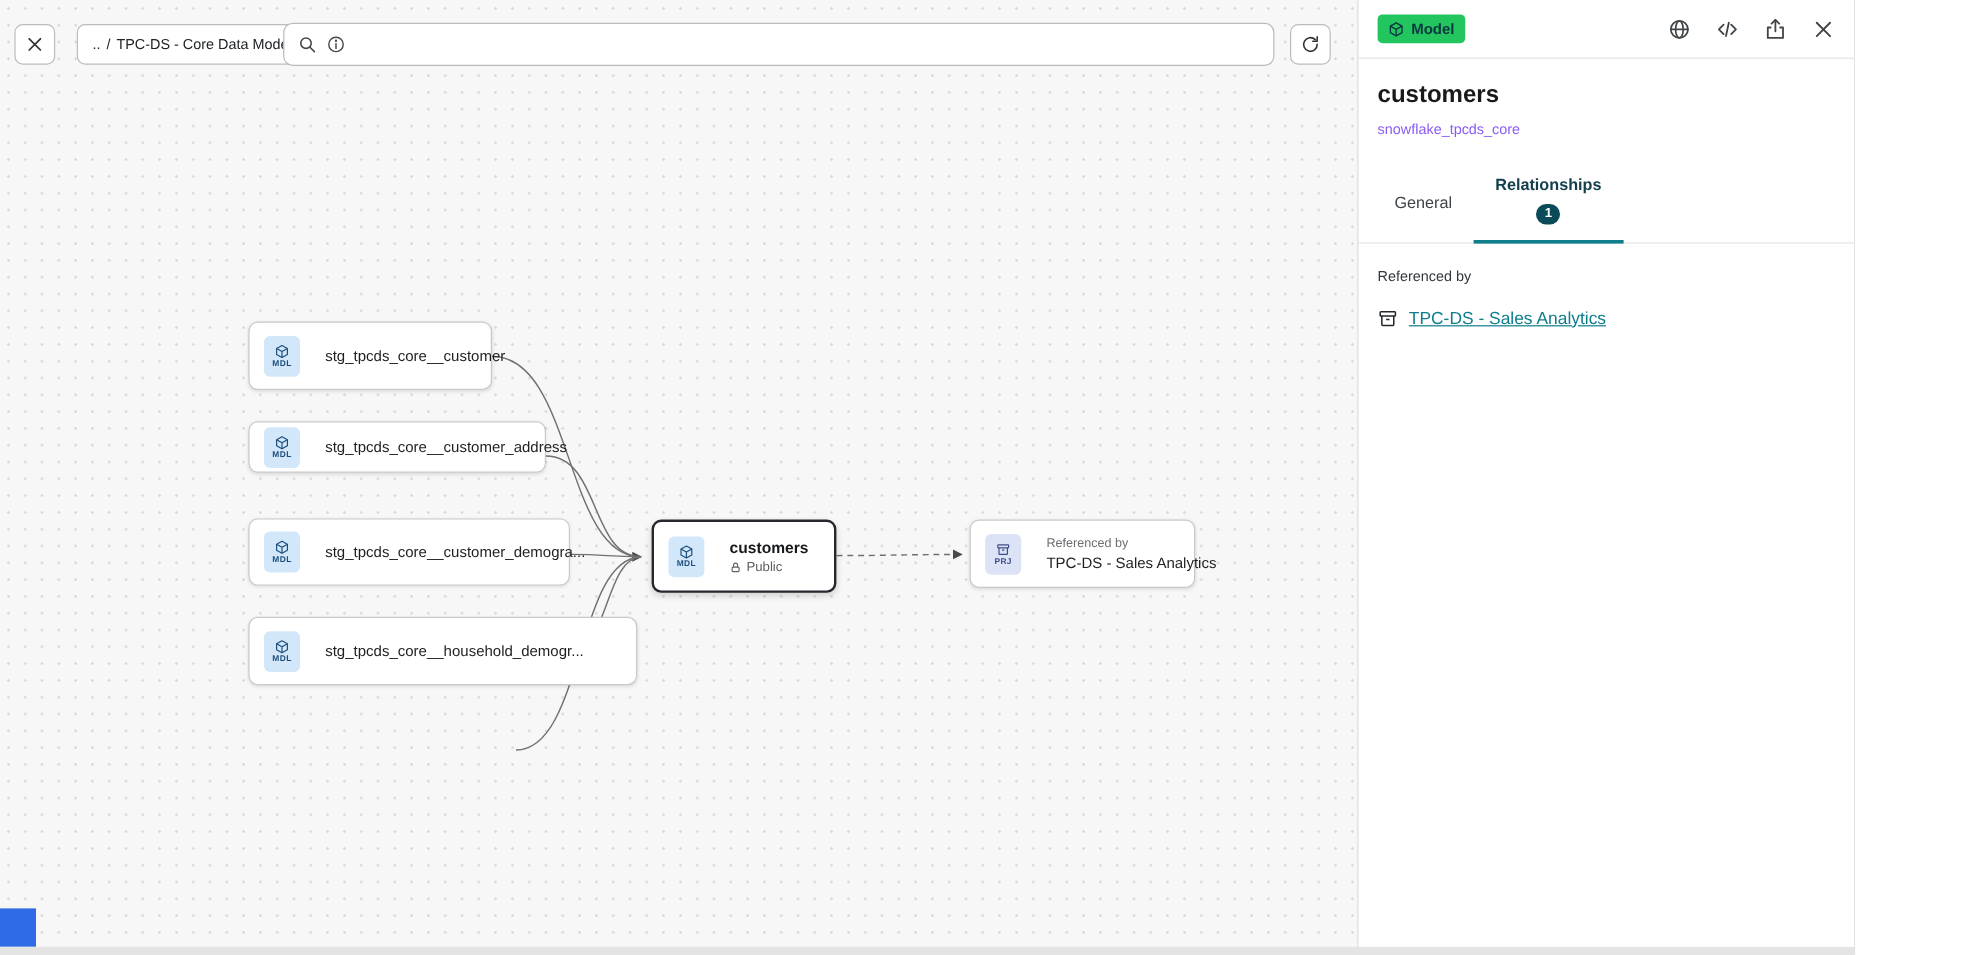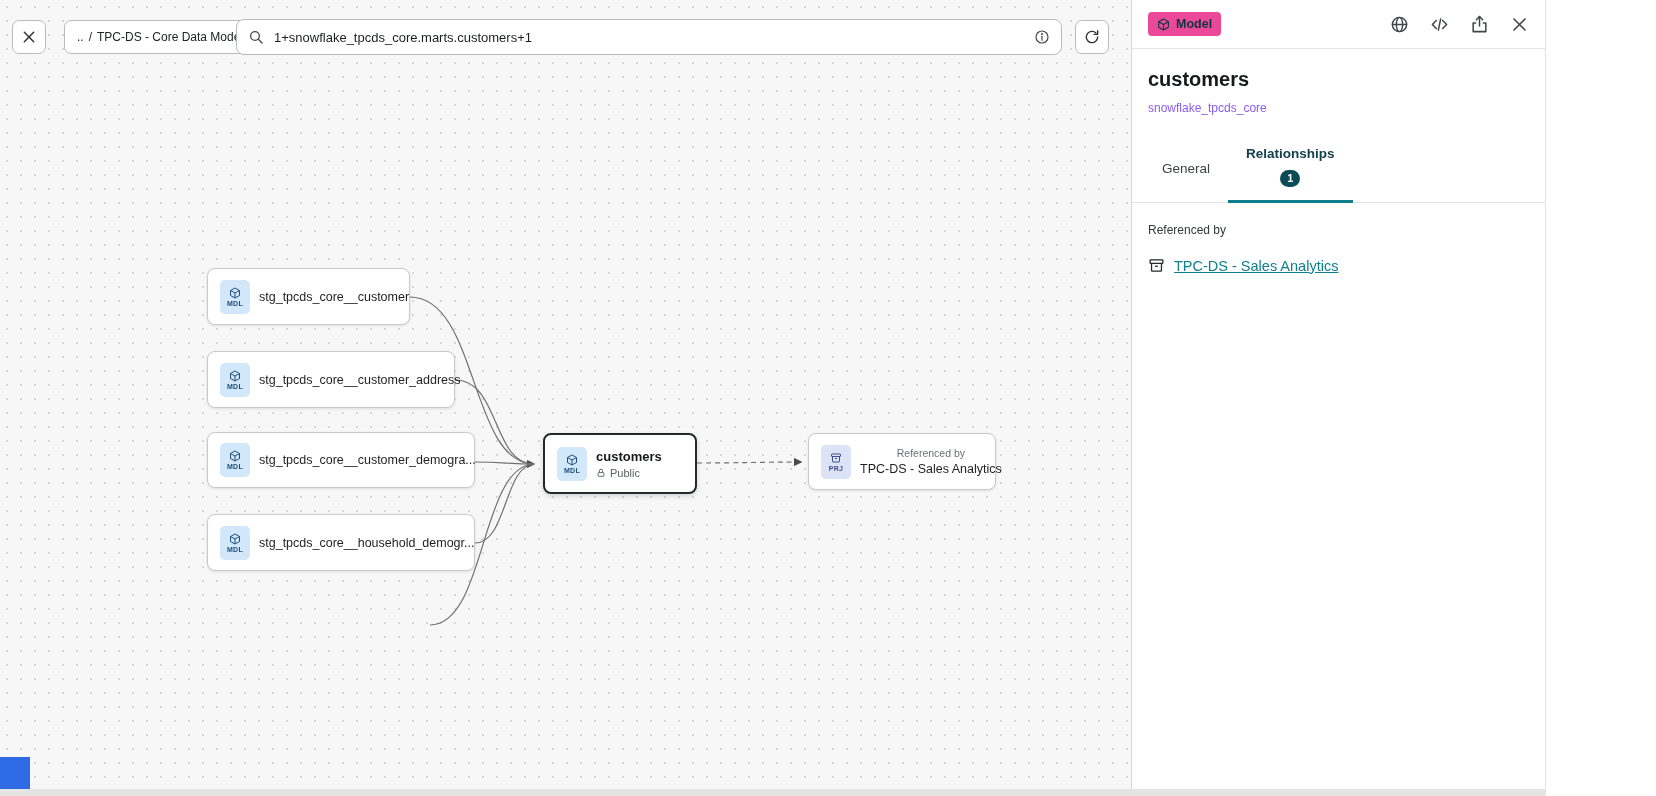--- a/index.html
+++ b/index.html
@@ -26,22 +26,22 @@
                 gap:5px; padding:0 12px; font-size:12px; color:#202427; cursor:pointer; }
   .search-box { position:absolute; left:236px; top:19px; width:826px; height:36px; background:#fff;
                 border:1px solid #b9bcbf; border-radius:8px; display:flex; align-items:center;
                 gap:8px; padding:0 11px; }
   .search-box svg { width:16px; height:16px; color:#45494c; flex:0 0 auto; }
   .search-box input { flex:1; border:none; outline:none; background:transparent;
                       font-size:13px; color:#1c1f22; font-family:inherit; }
 
   
   .node { position:absolute; background:#fff; border:1px solid #c7cacd; border-radius:8px;
-          box-shadow:0 1px 3px rgba(0,0,0,.10); display:flex; align-items:center; gap:9px;
-          padding:0 12px; cursor:pointer;text-align:center; }
+          box-shadow:0 1px 3px rgba(0,0,0,.10); display:flex; align-items:center; gap:21px;
+          padding:0 12px; cursor:pointer; }
   .node.selected { border:2px solid #25292e; box-shadow:0 2px 5px rgba(0,0,0,.15); }
   .tile { width:30px; height:34px; border-radius:5px; display:flex; flex-direction:column;
           align-items:center; justify-content:center; gap:1px; flex:0 0 auto; }
   .tile svg { width:12px; height:12px; }
   .tile .tag { font-size:7px; font-weight:700; letter-spacing:.3px; }
   .tile.mdl { background:#d2e7f9; color:#1d4f7c; }
   .tile.prj { background:#dce3f6; color:#3c4f87; }
   .node .label { font-size:12.5px; color:#1f1f1f; white-space:nowrap; }
   .node .col { display:flex; flex-direction:column; justify-content:center; }
   .node .title { font-size:13px; font-weight:600; color:#16181a; white-space:nowrap; }
@@ -50,21 +50,21 @@
   .node .kicker { font-size:10.5px; color:#6b6f73; margin-bottom:3px; white-space:nowrap; }
 
   .rf-attribution { position:absolute; left:0; bottom:7px; width:30px; height:32px; background:#2f6be4; cursor:pointer; }
   .bottom-strip { position:absolute; left:0; bottom:0; width:1546px; height:7px; background:#e4e4e5; z-index:5; }
 
   
   .panel { width:415px; flex:0 0 auto; background:#fff; border-left:1px solid #d6d6d8;
            border-right:1px solid #e3e3e4; display:flex; flex-direction:column; }
   .panel-header { display:flex; justify-content:space-between; align-items:center;
                   padding:12px 16px; border-bottom:1px solid #e4e4e5; }
-  .chip { display:flex; align-items:center; gap:6px; background:#ec4899; color:#0b3742;
+  .chip { display:flex; align-items:center; gap:6px; background:#22c55e; color:#0b3742;
           font-size:12.5px; font-weight:700; padding:5px 9px; border-radius:4px; }
   .chip svg { width:13px; height:13px; }
   .header-icons { display:flex; gap:21px; color:#3f4549; align-items:center; }
   .header-icons svg { width:19px; height:19px; cursor:pointer; }
   .panel-title-block { padding:19px 16px 4px; }
   .panel-title { font-size:20px; font-weight:700; color:#17191b; margin:0; }
   .panel-subtitle { font-size:12px; color:#8b5cf6; margin-top:10px; }
   .tabs { display:flex; padding:16px 12px 0; border-bottom:1px solid #e4e4e5; }
   .tab { padding:11px 18px 13px; font-size:13.5px; color:#3c4247; cursor:pointer;
          display:flex; gap:9px; align-items:center; margin-bottom:-1px; }
@@ -112,21 +112,20 @@
       <span>..</span>
       <span>/</span>
       <span>TPC-DS - Core Data Models</span>
     </div>
 
     <div class="search-box">
       <svg viewBox="0 0 24 24" fill="none" stroke="currentColor" stroke-width="2" stroke-linecap="round">
           <circle cx="10.5" cy="10.5" r="6.5"></circle>
           <path d="M15.5 15.5 L21 21"></path>
         </svg>
-      <input type="text" value="1+snowflake_tpcds_core.marts.customers+1" style="">
       <svg viewBox="0 0 24 24" fill="none" stroke="currentColor" stroke-width="1.8" stroke-linecap="round">
           <circle cx="12" cy="12" r="9"></circle>
           <path d="M12 11 V17"></path>
           <circle cx="12" cy="7.5" r="0.6" fill="currentColor"></circle>
         </svg>
     </div>
 
     <div class="icon-btn btn-refresh">
       <svg viewBox="0 0 24 24" fill="none" stroke="currentColor" stroke-width="2" stroke-linecap="round" stroke-linejoin="round">
           <path d="M20.5 12a8.5 8.5 0 1 1-2.5-6"></path>
@@ -138,21 +137,21 @@
       <div class="tile mdl">
         <svg viewBox="0 0 24 24" fill="none" stroke="currentColor" stroke-width="2" stroke-linejoin="round">
             <path d="M12 2 L21 7 V17 L12 22 L3 17 V7 Z"></path>
             <path d="M3 7 L12 12 L21 7 M12 12 V22"></path>
           </svg>
         <span class="tag">MDL</span>
       </div>
       <span class="label">stg_tpcds_core__customer</span>
     </div>
 
-    <div class="node" style="left:207px; top:351px; width:248px; height:57px;">
+    <div class="node" style="left:207px; top:351px; width:248px; height:43px;">
       <div class="tile mdl">
         <svg viewBox="0 0 24 24" fill="none" stroke="currentColor" stroke-width="2" stroke-linejoin="round">
             <path d="M12 2 L21 7 V17 L12 22 L3 17 V7 Z"></path>
             <path d="M3 7 L12 12 L21 7 M12 12 V22"></path>
           </svg>
         <span class="tag">MDL</span>
       </div>
       <span class="label">stg_tpcds_core__customer_address</span>
     </div>
 
@@ -160,21 +159,21 @@
       <div class="tile mdl">
         <svg viewBox="0 0 24 24" fill="none" stroke="currentColor" stroke-width="2" stroke-linejoin="round">
             <path d="M12 2 L21 7 V17 L12 22 L3 17 V7 Z"></path>
             <path d="M3 7 L12 12 L21 7 M12 12 V22"></path>
           </svg>
         <span class="tag">MDL</span>
       </div>
       <span class="label">stg_tpcds_core__customer_demogra...</span>
     </div>
 
-    <div class="node" style="left:207px; top:514px; width:268px; height:57px;">
+    <div class="node" style="left:207px; top:514px; width:324px; height:57px;">
       <div class="tile mdl">
         <svg viewBox="0 0 24 24" fill="none" stroke="currentColor" stroke-width="2" stroke-linejoin="round">
             <path d="M12 2 L21 7 V17 L12 22 L3 17 V7 Z"></path>
             <path d="M3 7 L12 12 L21 7 M12 12 V22"></path>
           </svg>
         <span class="tag">MDL</span>
       </div>
       <span class="label">stg_tpcds_core__household_demogr...</span>
     </div>
 

